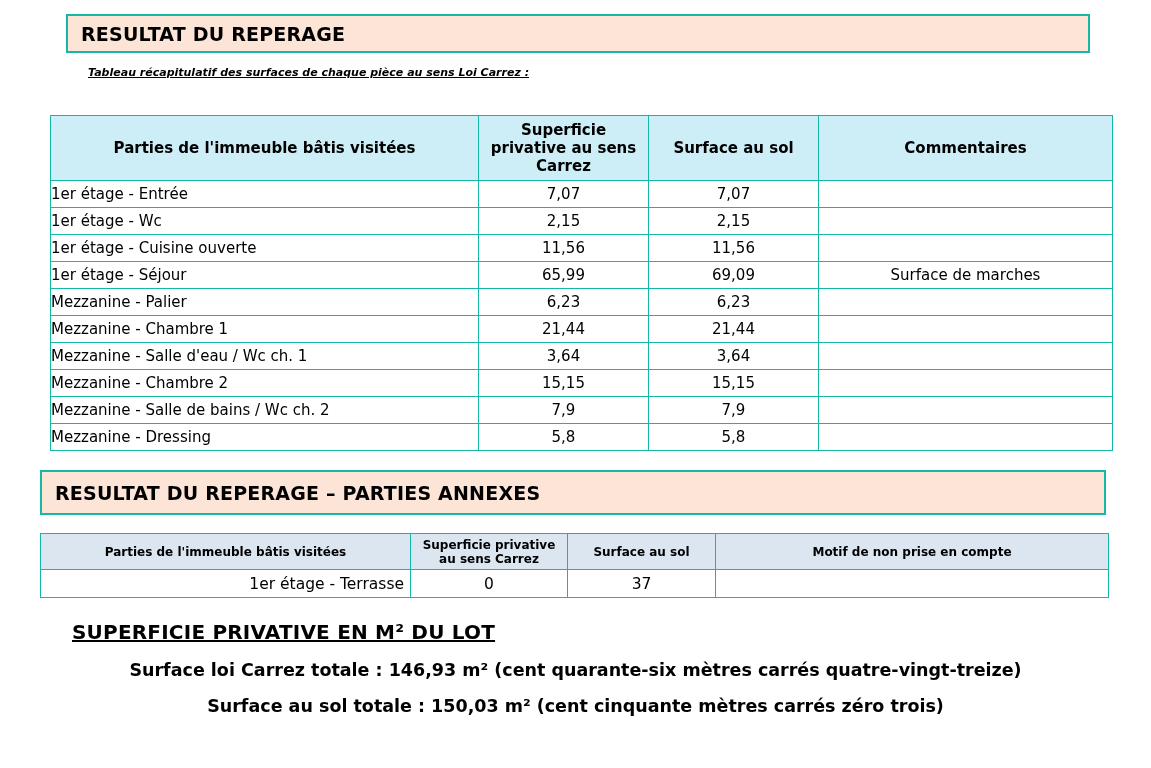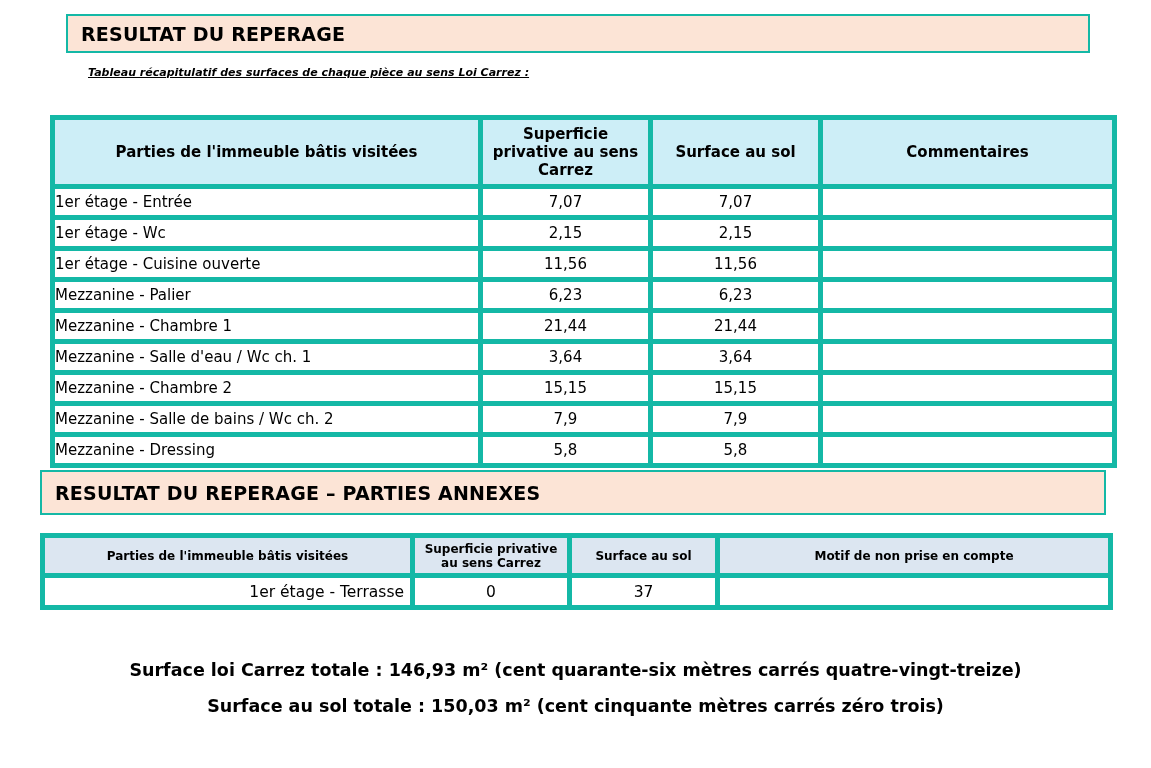--- a/index.html
+++ b/index.html
@@ -44,21 +44,21 @@
     text-decoration: underline;
   }
 
   
   table {
     position: absolute;
     border-collapse: collapse;
     table-layout: fixed;
   }
   th, td {
-    border: 5px solid #14b8a6;
+    border: 1px solid #14b8a6;
     overflow: hidden;
     white-space: normal;
   }
 
   
   .table-1 { left: 50px; top: 115px; width: 1062px; }
   .table-1 th {
     background: #cdeef7;
     font-weight: bold;
     font-size: 15px;
@@ -155,20 +155,26 @@
           <td>2,15</td>
           <td></td>
         </tr>
         <tr>
           <td>1er étage - Cuisine ouverte</td>
           <td>11,56</td>
           <td>11,56</td>
           <td></td>
         </tr>
         <tr>
+          <td>1er étage - Séjour</td>
+          <td>65,99</td>
+          <td>69,09</td>
+          <td>Surface de marches</td>
+        </tr>
+        <tr>
           <td>Mezzanine - Palier</td>
           <td>6,23</td>
           <td>6,23</td>
           <td></td>
         </tr>
         <tr>
           <td>Mezzanine - Chambre 1</td>
           <td>21,44</td>
           <td>21,44</td>
           <td></td>
@@ -222,17 +228,18 @@
     <tbody>
         <tr>
           <td>1er étage - Terrasse</td>
           <td>0</td>
           <td>37</td>
           <td></td>
         </tr>
       </tbody>
   </table>
 
+  <div class="lot-heading">SUPERFICIE PRIVATIVE EN M² DU LOT</div>
 
   <div class="total-line total-line-1">Surface loi Carrez totale : 146,93 m² (cent quarante-six mètres carrés quatre-vingt-treize)</div>
   <div class="total-line total-line-2">Surface au sol totale : 150,03 m² (cent cinquante mètres carrés zéro trois)</div>
 
 </div>
 
 </body></html>

